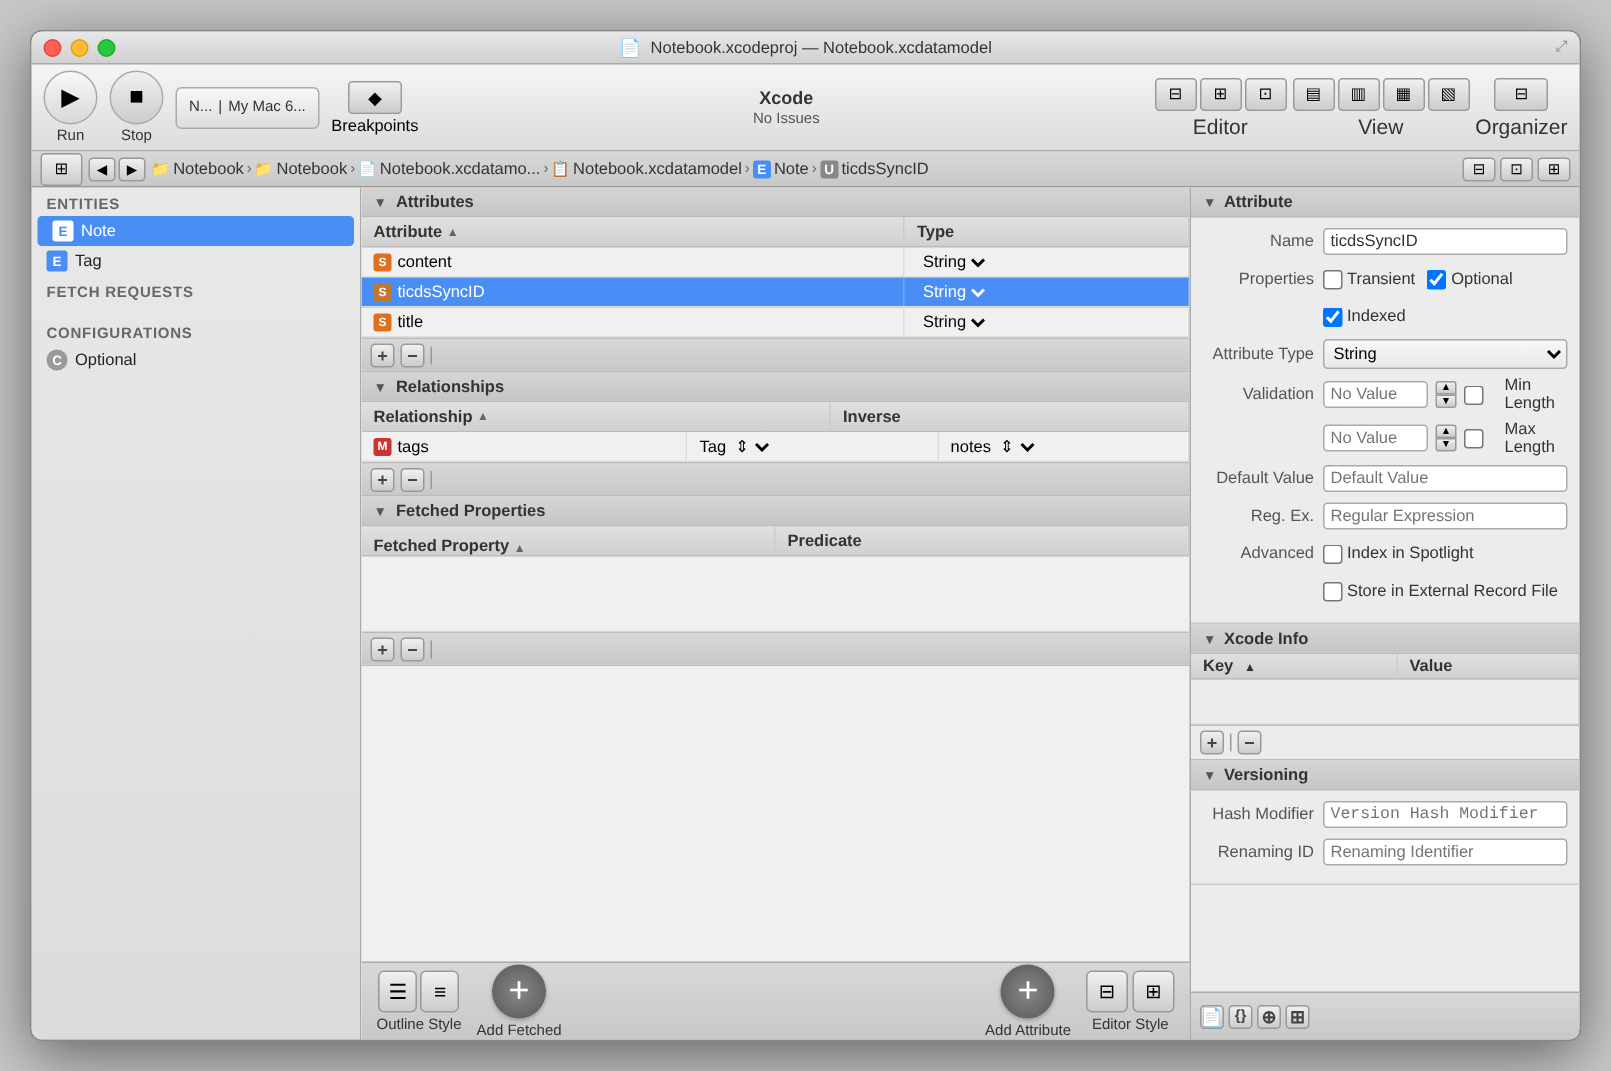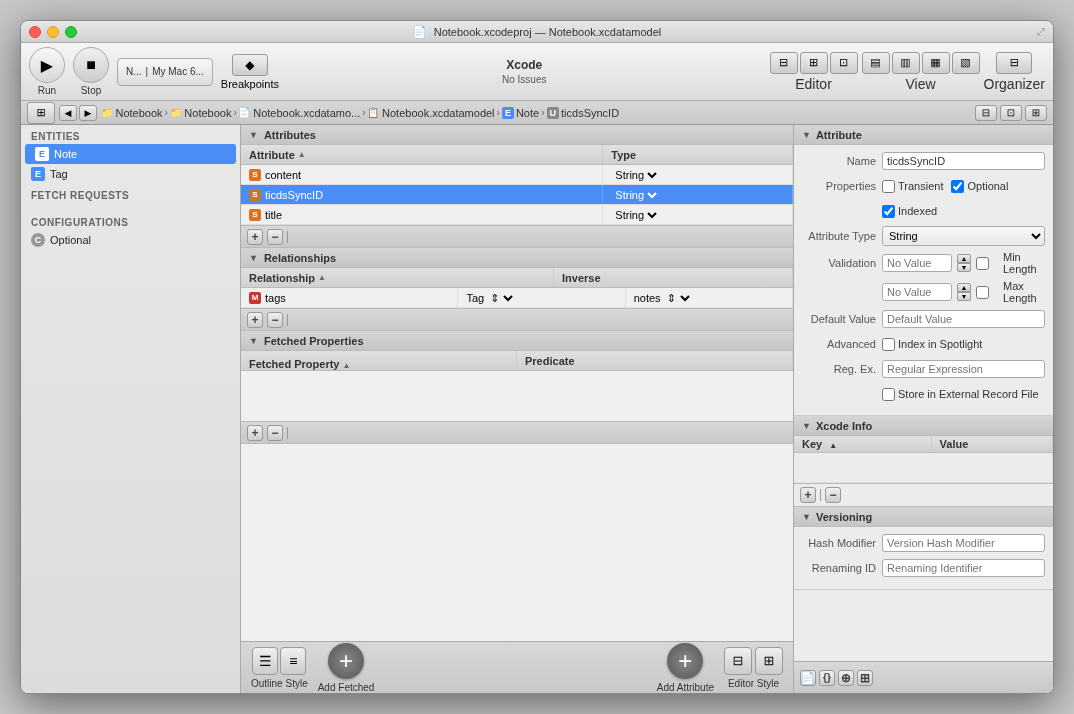--- a/index.html
+++ b/index.html
@@ -984,29 +984,29 @@
               <input type="checkbox" style="">
               <span>Max Length</span>
             </label>
           </div>
         </div>
         <div class="form-row">
           <span class="form-label">Default Value</span>
           <input class="form-input" type="text" style="color: rgb(170, 170, 170);" placeholder="Default Value">
         </div>
         <div class="form-row">
+          <span class="form-label">Reg. Ex.</span>
+          <input class="form-input" type="text" style="color: rgb(170, 170, 170);" placeholder="Regular Expression">
+        </div>
+        <div class="form-row">
           <span class="form-label">Advanced</span>
           <label class="checkbox-label">
             <input type="checkbox" style="">
             <span>Index in Spotlight</span>
           </label>
-        </div>
-        <div class="form-row">
-          <span class="form-label">Reg. Ex.</span>
-          <input class="form-input" type="text" style="color: rgb(170, 170, 170);" placeholder="Regular Expression">
         </div>
         <div class="form-row">
           <span class="form-label"></span>
           <label class="checkbox-label">
             <input type="checkbox" style="">
             <span>Store in External Record File</span>
           </label>
         </div>
       </div>
 
@@ -1040,21 +1040,21 @@
         </div>
       </div>
 
       <div class="right-section-header">
         <span class="section-triangle">▼</span>
         <span class="right-section-title">Versioning</span>
       </div>
       <div class="right-section-body">
         <div class="form-row">
           <span class="form-label">Hash Modifier</span>
-          <input class="form-input" type="text" style="color: rgb(170, 170, 170);" placeholder="Version Hash Modifier">
+          <input class="form-input" type="text" style="color: rgb(170, 170, 170); font-family: Liberation Mono, monospace;" placeholder="Version Hash Modifier">
         </div>
         <div class="form-row">
           <span class="form-label">Renaming ID</span>
           <input class="form-input" type="text" style="color: rgb(170, 170, 170);" placeholder="Renaming Identifier">
         </div>
       </div>
 
       <div class="right-bottom-toolbar" style="margin-top:auto;">
         <div class="footer-btn">📄</div>
         <div class="footer-btn" style="font-size:10px;">{}</div>

